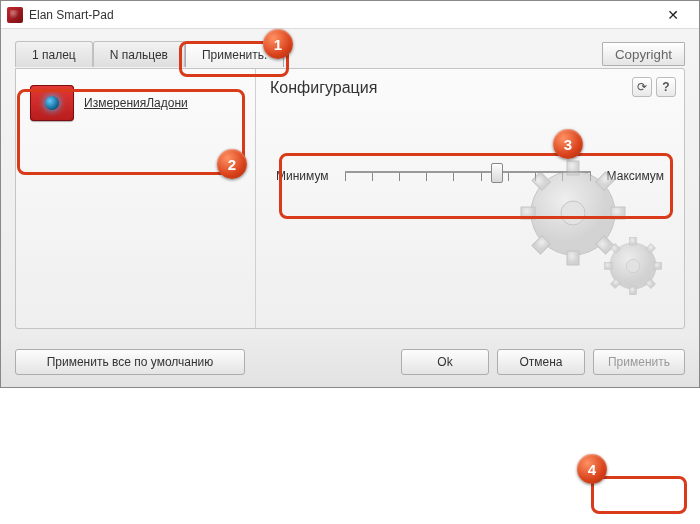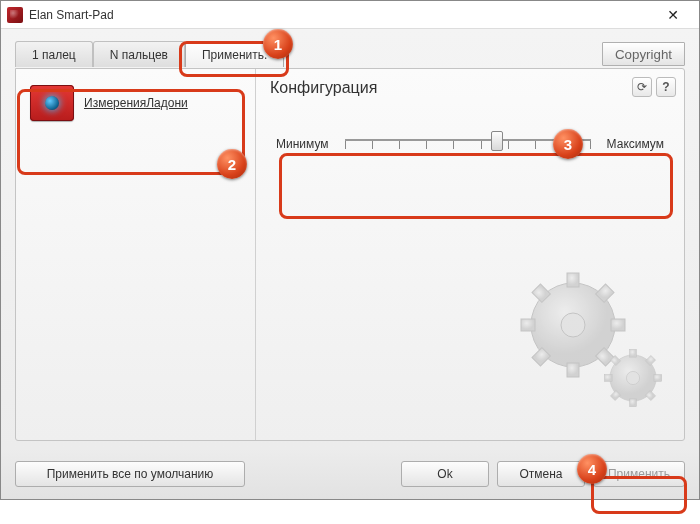--- a/index.html
+++ b/index.html
@@ -5,21 +5,21 @@
   * { box-sizing: border-box; margin: 0; padding: 0; }
   body {
     font-family: "Segoe UI", Tahoma, sans-serif;
     font-size: 12px;
     background: #fff;
     width: 700px;
     height: 524px;
     overflow: hidden;
   }
   .window {
-    width: 700px; height: 500px;
+    width: 700px; height: 388px;
     border: 1px solid #888;
     background: #fff;
     display: flex;
     flex-direction: column;
     position: relative;
   }
   .titlebar {
     height: 28px;
     background: #fff;
     border-bottom: 1px solid #ddd;
@@ -154,21 +154,21 @@
     border-radius: 3px;
     display:flex; align-items:center; justify-content:center;
     color:#555;
     cursor:pointer;
     font-size: 12px;
   }
   .mini-btn.refresh { right: 32px; }
   .mini-btn.help { right: 8px; font-weight:bold; }
 
   .slider-row {
-    margin-top: 34px;
+    margin-top: 66px;
     display: flex;
     align-items: center;
     gap: 16px;
     padding: 0 6px;
   }
   .slider-label { color:#333; white-space:nowrap; }
   .slider-track {
     flex:1;
     height: 26px;
     position: relative;

